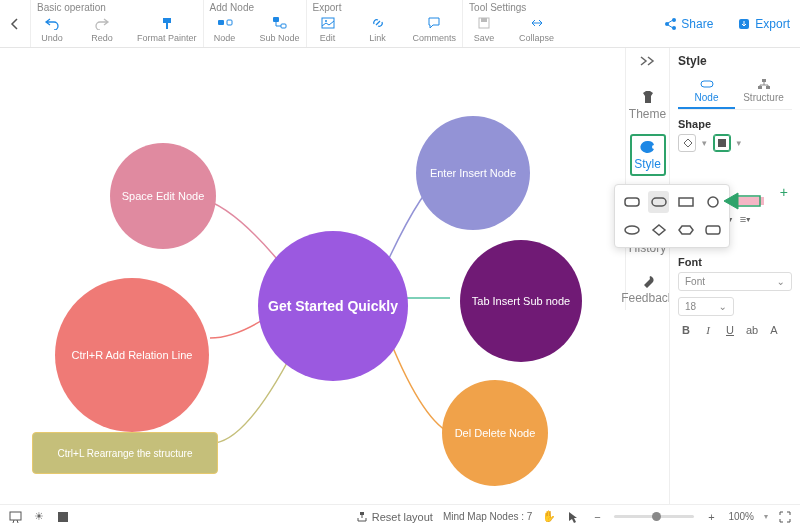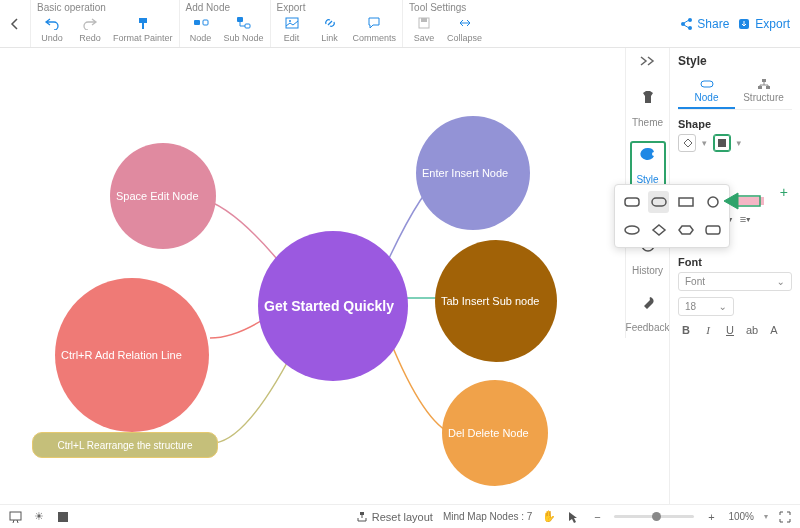--- a/index.html
+++ b/index.html
@@ -2,55 +2,55 @@
 <html><head>
 <meta charset="utf-8">
 <style>
 *{box-sizing:border-box;margin:0;padding:0;font-family:-apple-system,BlinkMacSystemFont,"Segoe UI",Arial,sans-serif}
 body{width:800px;height:528px;overflow:hidden;background:#fff;font-size:11px;color:#555}
 .topbar{height:48px;border-bottom:1px solid #e5e5e5;display:flex;align-items:stretch}
 .back-btn{width:30px;display:flex;align-items:center;justify-content:center;font-size:16px;cursor:pointer;color:#555}
 .title{display:flex;align-items:center;padding:0 8px;font-size:12px;color:#333;width:80px}
 .tb-group{border-left:1px solid #eee;padding:0 6px;display:flex;flex-direction:column}
 .tb-group-title{font-size:10px;color:#888;height:14px;padding-top:2px}
-.tb-row{display:flex;gap:8px;padding-top:1px}
+.tb-row{display:flex;gap:20px;padding-top:1px}
 .tb-btn{display:flex;flex-direction:column;align-items:center;min-width:30px;cursor:pointer}
 .tb-btn .ic{width:18px;height:16px;display:flex;align-items:center;justify-content:center}
 .tb-btn span.lbl{font-size:9px;color:#888;margin-top:2px;white-space:nowrap}
 .tb-spacer{flex:1}
-.tb-right{display:flex;align-items:center;gap:8px;padding-right:10px}
+.tb-right{display:flex;align-items:center;gap:24px;padding-right:10px}
 .share{color:#1e88e5;font-size:12px;display:flex;align-items:center;gap:4px;cursor:pointer}
 .canvas-wrap{position:absolute;top:48px;left:0;right:172px;bottom:24px;background:#fff;overflow:hidden}
 .panel-rail{position:absolute;top:48px;right:131px;width:44px;border-left:1px solid #eee;background:#fff;display:flex;flex-direction:column;align-items:center;padding-top:6px;gap:8px}
 .rail-collapse{height:22px;font-size:14px;color:#666;cursor:pointer}
 .rail-item{width:36px;display:flex;flex-direction:column;align-items:center;cursor:pointer;padding:3px 0;border:2px solid transparent;border-radius:3px}
 .rail-item.sel{border-color:#2ea36b}
 .rail-item .ri{width:18px;height:16px;display:flex;align-items:center;justify-content:center;color:#666}
 .rail-item.sel .ri{color:#1e88e5}
-.rail-item .rlbl{font-size:10px;color:#888;margin-top:12px}
+.rail-item .rlbl{font-size:12px;color:#888;margin-top:2px}
 .rail-item.sel .rlbl{color:#1e88e5}
 .panel{position:absolute;top:48px;right:0;width:131px;border-left:1px solid #eee;background:#fff;height:calc(100% - 72px);padding:6px 8px;overflow:hidden}
 .panel h2{font-size:12px;font-weight:600;color:#333;margin-bottom:6px}
 .tabs{display:flex;border-bottom:1px solid #eee;margin-bottom:8px}
 .tab{flex:1;text-align:center;font-size:10px;padding:4px 0;cursor:pointer;color:#888;display:flex;flex-direction:column;align-items:center;gap:2px}
 .tab.active{color:#1e88e5;border-bottom:2px solid #1e88e5}
 .sect-lbl{font-size:11px;font-weight:600;margin:4px 0;color:#333}
 .opt-row{display:flex;align-items:center;gap:6px;margin-bottom:6px;flex-wrap:wrap}
 .sq{width:18px;height:18px;border:1px solid #ccc;border-radius:3px;display:flex;align-items:center;justify-content:center;font-size:10px;cursor:pointer;background:#fff}
 .sq.sel{border-color:#2ea36b;box-shadow:0 0 0 1px #2ea36b inset}
 .select{border:1px solid #ddd;border-radius:3px;padding:3px 6px;font-size:10px;display:flex;align-items:center;justify-content:space-between;cursor:pointer;color:#888;margin-bottom:6px}
 .font-btns{display:flex;gap:6px;margin-top:4px}
 .font-btn{width:16px;height:16px;display:flex;align-items:center;justify-content:center;font-size:11px;cursor:pointer;color:#666}
 .shape-pop{position:absolute;top:184px;right:70px;width:116px;background:#fff;border:1px solid #ddd;border-radius:4px;box-shadow:0 2px 8px rgba(0,0,0,.15);padding:6px;z-index:5}
 .shape-pop .srow{display:flex;gap:6px;margin-bottom:6px}
 .ssq{width:22px;height:22px;border-radius:3px;display:flex;align-items:center;justify-content:center;cursor:pointer}
 .ssq.on{background:#e8e8e8}
 .arrow{position:absolute;top:192px;right:36px;z-index:6}
-.node{position:absolute;border-radius:50%;color:#fff;display:flex;align-items:center;justify-content:flex-start;text-align:center;font-size:11px;line-height:1.3;padding:6px}
-.rect-node{position:absolute;border-radius:10px;display:flex;align-items:center;justify-content:center;font-size:10px;padding:12px 8px}
+.node{position:absolute;border-radius:50%;color:#fff;display:flex;align-items:center;justify-content:center;text-align:center;font-size:11px;line-height:1.3;padding:6px}
+.rect-node{position:absolute;border-radius:4px;display:flex;align-items:center;justify-content:center;font-size:10px;padding:20px 8px}
 .statusbar{position:absolute;bottom:0;left:0;right:0;height:24px;border-top:1px solid #eee;display:flex;align-items:center;padding:0 8px;gap:10px;font-size:10px;color:#666;background:#fff}
 .statusbar .spacer{flex:1}
 svg.link{position:absolute;top:0;left:0;pointer-events:none}
 .mini-ic{width:14px;height:14px;display:flex;align-items:center;justify-content:center;font-size:11px;color:#666;cursor:pointer}
 .zoom-track{width:80px;height:3px;background:#ddd;border-radius:2px;position:relative}
 .zoom-thumb{position:absolute;top:-3px;left:38px;width:9px;height:9px;border-radius:50%;background:#888}
 .plus-green{color:#2ea36b;font-size:14px;position:absolute;right:12px;top:136px}
 </style>
 </head>
 <body>
@@ -212,21 +212,21 @@
     </div>
   <div id="n2" class="node" style="left: 55px; top: 230px; width: 154px; height: 154px; background: rgb(239, 122, 118);">
       <span>Ctrl+R Add Relation Line</span>
     </div>
   <div id="n3" class="rect-node" style="left: 32px; top: 384px; width: 186px; height: 24px; border: 1px solid rgb(230, 201, 110); background: rgb(197, 191, 122); color: rgb(255, 255, 255);">
       <span>Ctrl+L Rearrange the structure</span>
     </div>
   <div id="n4" class="node" style="left: 416px; top: 68px; width: 114px; height: 114px; background: rgb(147, 147, 214);">
       <span>Enter Insert Node</span>
     </div>
-  <div id="n5" class="node" style="left: 435px; top: 192px; width: 122px; height: 122px; background: #a16207;">
+  <div id="n5" class="node" style="left: 460px; top: 192px; width: 122px; height: 122px; background: #701a75;">
       <span>Tab Insert Sub node</span>
     </div>
   <div id="n6" class="node" style="left: 442px; top: 332px; width: 106px; height: 106px; background: rgb(240, 162, 74);">
       <span>Del Delete Node</span>
     </div>
 </div>
 
 <div class="panel-rail">
   <div class="rail-collapse">
     <svg width="18" height="12">

